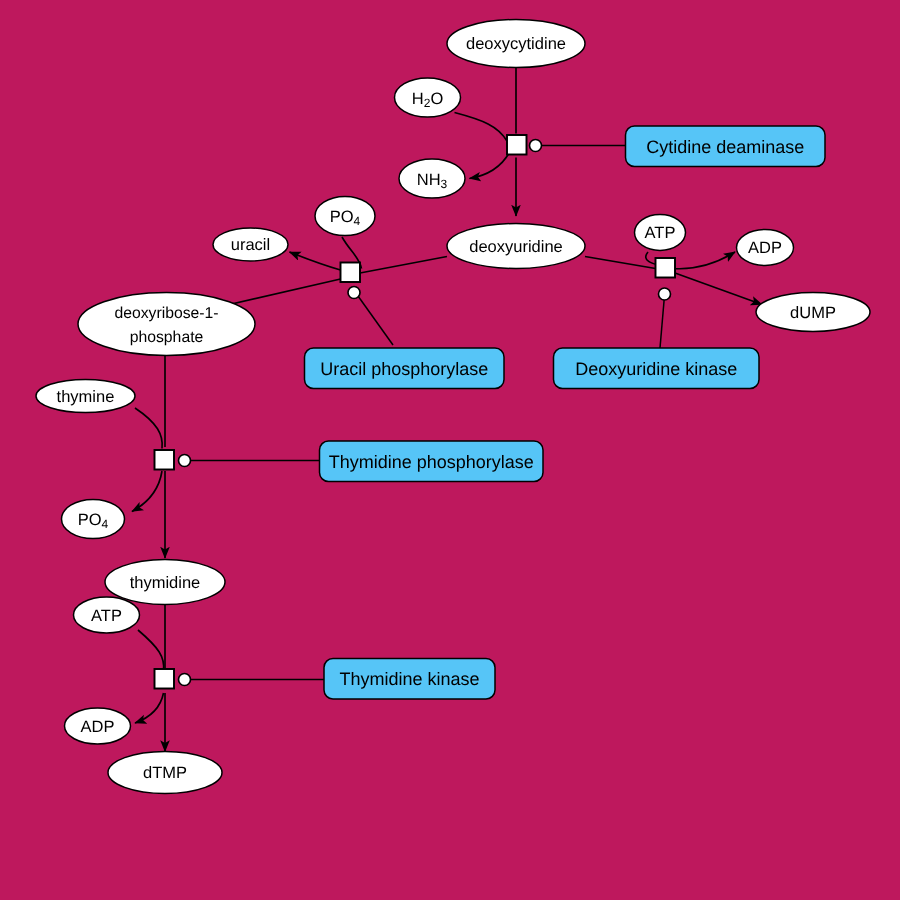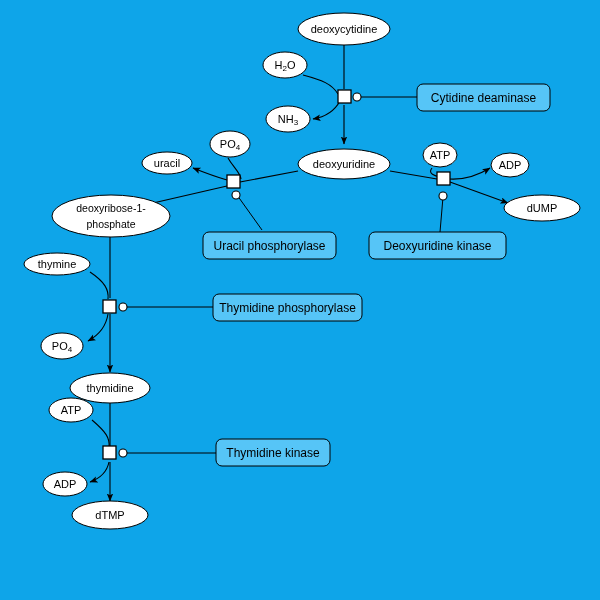--- a/index.html
+++ b/index.html
@@ -7,21 +7,21 @@
     padding: 0;
     background: #ffffff;
   }
   body {
     font-family: "Liberation Sans", sans-serif;
   }
   #canvas {
     position: relative;
     width: 600px;
     height: 600px;
-    background: #0ea5e9;
+    background: #be185d;
     overflow: hidden;
   }
   svg#diagram {
     position: absolute;
     left: 0;
     top: 0;
     width: 600px;
     height: 600px;
   }
   .metabolite-ellipse {

